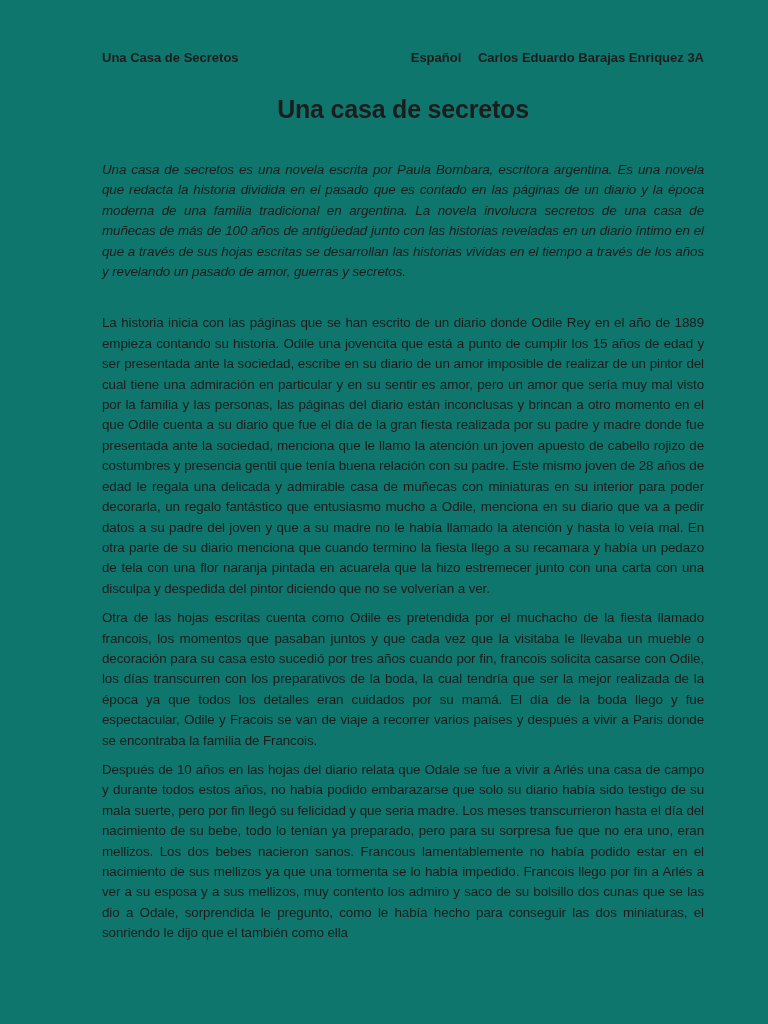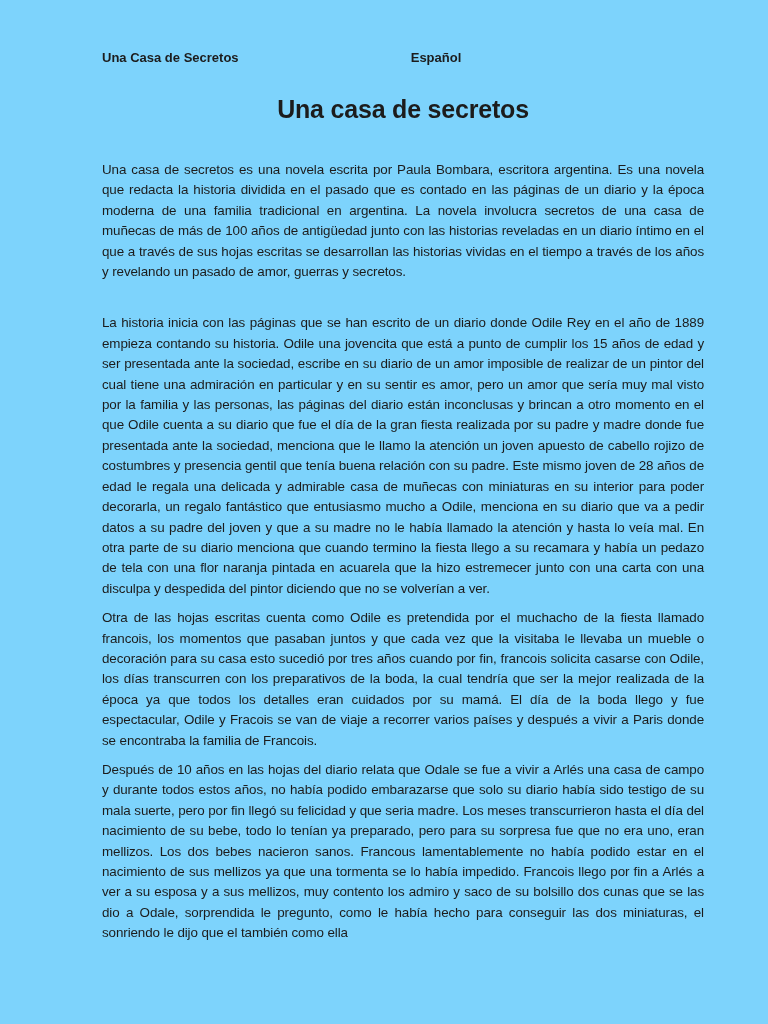--- a/index.html
+++ b/index.html
@@ -5,21 +5,21 @@
   html, body {
     margin: 0;
     padding: 0;
     background: #ffffff;
   }
   .page {
     position: relative;
     box-sizing: border-box;
     width: 768px;
     height: 1024px;
-    background: #7dd3fc;
+    background: #0f766e;
     color: #1c1c1c;
     font-family: "Liberation Sans", sans-serif;
     padding: 50px 64px 0 102px;
     overflow: hidden;
   }
   .doc-header {
     position: relative;
     height: 16px;
     font-size: 13px;
     font-weight: 700;
@@ -42,30 +42,32 @@
     font-size: 13.4px;
     line-height: 20.4px;
     letter-spacing: -0.1px;
     text-align: justify;
   }
   .essay-body p {
     margin: 0 0 9px 0;
   }
   .essay-body p.gap-after {
     margin-bottom: 31px;
+    font-style: italic;
   }
 </style>
 </head>
 <body>
 
 <div class="page">
 
   <div class="doc-header">
     <span class="left">Una Casa de Secretos</span>
     <span class="center">Español</span>
+    <span class="right">Carlos Eduardo Barajas Enriquez 3A</span>
   </div>
 
   <div class="essay-title">Una casa de secretos</div>
 
   <div class="essay-body">
     <p class="gap-after">Una casa de secretos es una novela escrita por Paula Bombara, escritora argentina. Es una novela que redacta la historia dividida en el pasado que es contado en las páginas de un diario y la época moderna de una familia tradicional en argentina. La novela involucra secretos de una casa de muñecas de más de 100 años de antigüedad junto con las historias reveladas en un diario íntimo en el que a través de sus hojas escritas se desarrollan las historias vividas en el tiempo a través de los años y revelando un pasado de amor, guerras y secretos.</p>
     <p>La historia inicia con las páginas que se han escrito de un diario donde Odile Rey en el año de 1889 empieza contando su historia. Odile una jovencita que está a punto de cumplir los 15 años de edad y ser presentada ante la sociedad, escribe en su diario de un amor imposible de realizar de un pintor del cual tiene una admiración en particular y en su sentir es amor, pero un amor que sería muy mal visto por la familia y las personas, las páginas del diario están inconclusas y brincan a otro momento en el que Odile cuenta a su diario que fue el día de la gran fiesta realizada por su padre y madre donde fue presentada ante la sociedad, menciona que le llamo la atención un joven apuesto de cabello rojizo de costumbres y presencia gentil que tenía buena relación con su padre. Este mismo joven de 28 años de edad le regala una delicada y admirable casa de muñecas con miniaturas en su interior para poder decorarla, un regalo fantástico que entusiasmo mucho a Odile, menciona en su diario que va a pedir datos a su padre del joven y que a su madre no le había llamado la atención y hasta lo veía mal. En otra parte de su diario menciona que cuando termino la fiesta llego a su recamara y había un pedazo de tela con una flor naranja pintada en acuarela que la hizo estremecer junto con una carta con una disculpa y despedida del pintor diciendo que no se volverían a ver.</p>
     <p>Otra de las hojas escritas cuenta como Odile es pretendida por el muchacho de la fiesta llamado francois, los momentos que pasaban juntos y que cada vez que la visitaba le llevaba un mueble o decoración para su casa esto sucedió por tres años cuando por fin, francois solicita casarse con Odile, los días transcurren con los preparativos de la boda, la cual tendría que ser la mejor realizada de la época ya que todos los detalles eran cuidados por su mamá. El día de la boda llego y fue espectacular, Odile y Fracois se van de viaje a recorrer varios países y después a vivir a Paris donde se encontraba la familia de Francois.</p>
     <p>Después de 10 años en las hojas del diario relata que Odale se fue a vivir a Arlés una casa de campo y durante todos estos años, no había podido embarazarse que solo su diario había sido testigo de su mala suerte, pero por fin llegó su felicidad y que seria madre. Los meses transcurrieron hasta el día del nacimiento de su bebe, todo lo tenían ya preparado, pero para su sorpresa fue que no era uno, eran mellizos. Los dos bebes nacieron sanos. Francous lamentablemente no había podido estar en el nacimiento de sus mellizos ya que una tormenta se lo había impedido. Francois llego por fin a Arlés a ver a su esposa y a sus mellizos, muy contento los admiro y saco de su bolsillo dos cunas que se las dio a Odale, sorprendida le pregunto, como le había hecho para conseguir las dos miniaturas, el sonriendo le dijo que el también como ella</p>
   </div>

